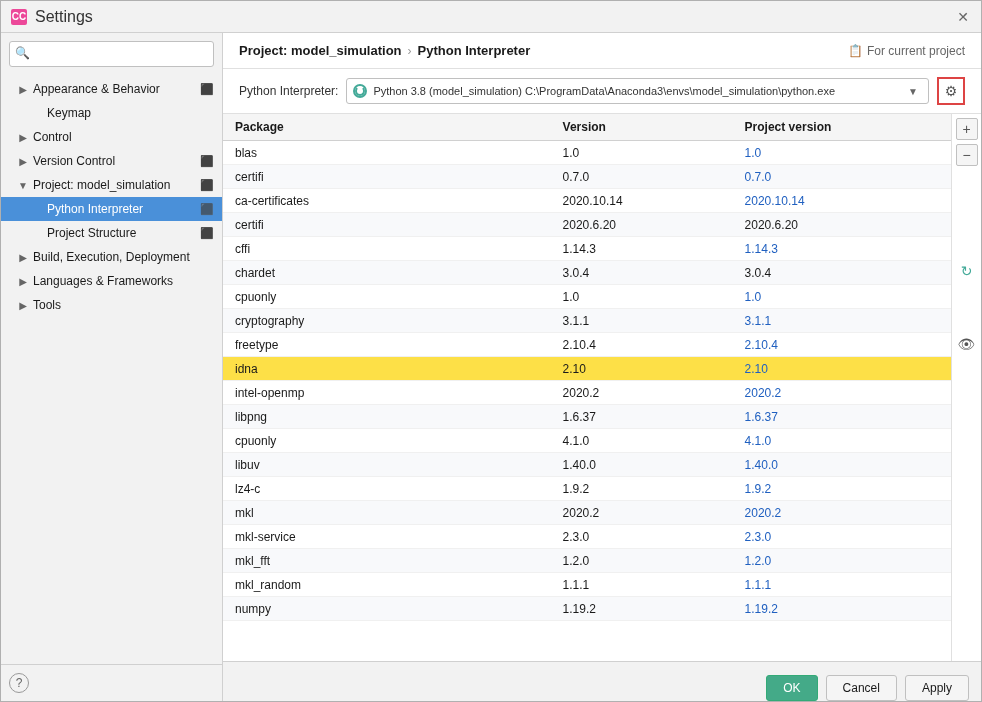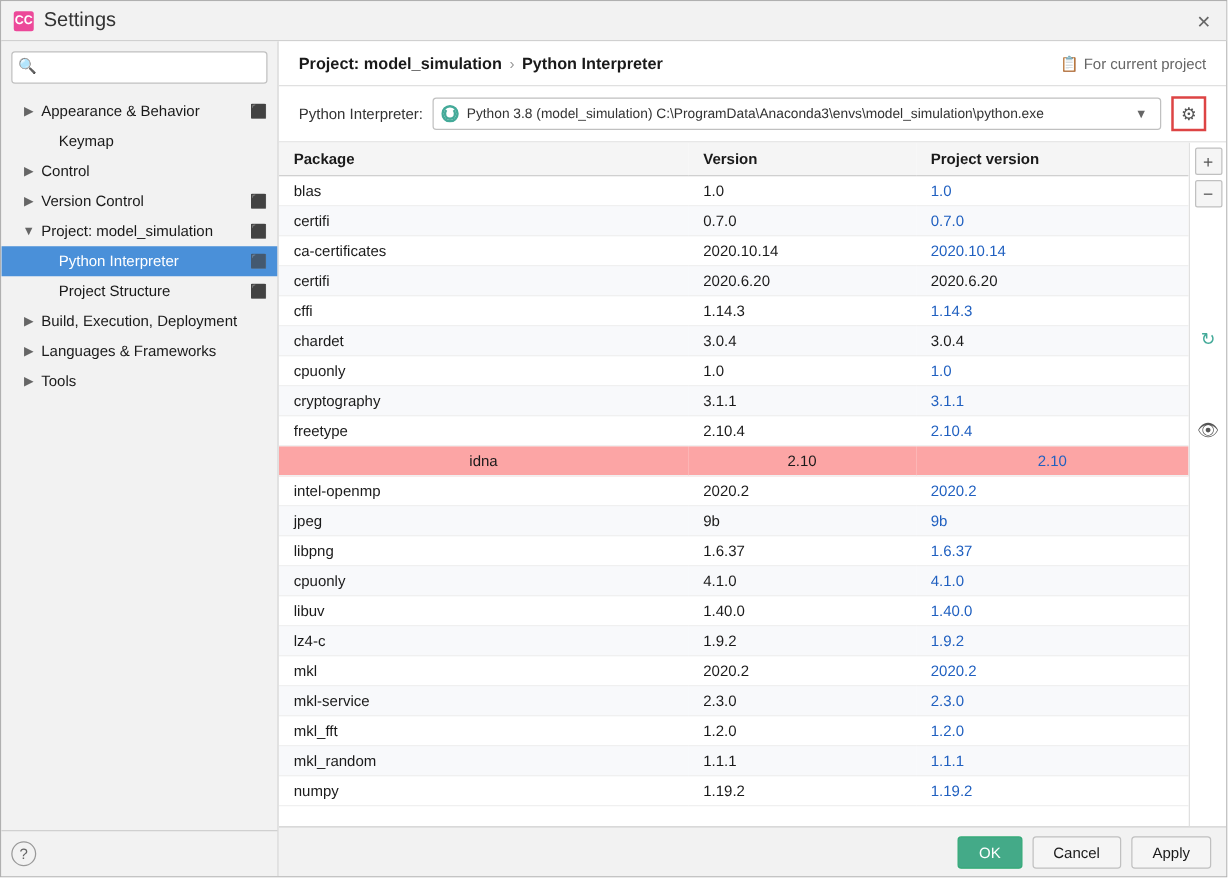--- a/index.html
+++ b/index.html
@@ -345,22 +345,21 @@
       font-size: 12px;
       border-bottom: 1px solid #f0f0f0;
       height: 24px;
     }
 
     .packages-table tr:nth-child(even) {
       background: #f8f9fb;
     }
 
     .packages-table tr.highlighted {
-      background: #fca5a5;
-      text-align: center;
+      background: #fde047;
     }
 
     .version-link {
       color: #2060c0;
       text-decoration: none;
     }
 
     
     .table-side-buttons {
       position: absolute;
@@ -411,21 +410,21 @@
       cursor: pointer;
       font-size: 14px;
       color: #555;
     }
 
     
     .bottom-bar {
       height: 40px;
       border-top: 1px solid #d0d0d0;
       display: flex;
-      align-items: center;
+      align-items: flex-end;
       justify-content: flex-end;
       padding: 0 12px;
       gap: 8px;
       background: #f2f2f2;
       flex-shrink: 0;
     }
 
     .btn {
       height: 26px;
       padding: 0 16px;
@@ -614,25 +613,20 @@
                   <td>idna</td>
                   <td>2.10</td>
                   <td><span class="version-link">2.10</span></td>
                 </tr>
                 <tr>
                   <td>intel-openmp</td>
                   <td>2020.2</td>
                   <td><span class="version-link">2020.2</span></td>
                 </tr>
                 <tr>
-                  <td>jpeg</td>
-                  <td>9b</td>
-                  <td><span class="version-link">9b</span></td>
-                </tr>
-                <tr>
                   <td>libpng</td>
                   <td>1.6.37</td>
                   <td><span class="version-link">1.6.37</span></td>
                 </tr>
                 <tr>
                   <td>cpuonly</td>
                   <td>4.1.0</td>
                   <td><span class="version-link">4.1.0</span></td>
                 </tr>
                 <tr>

